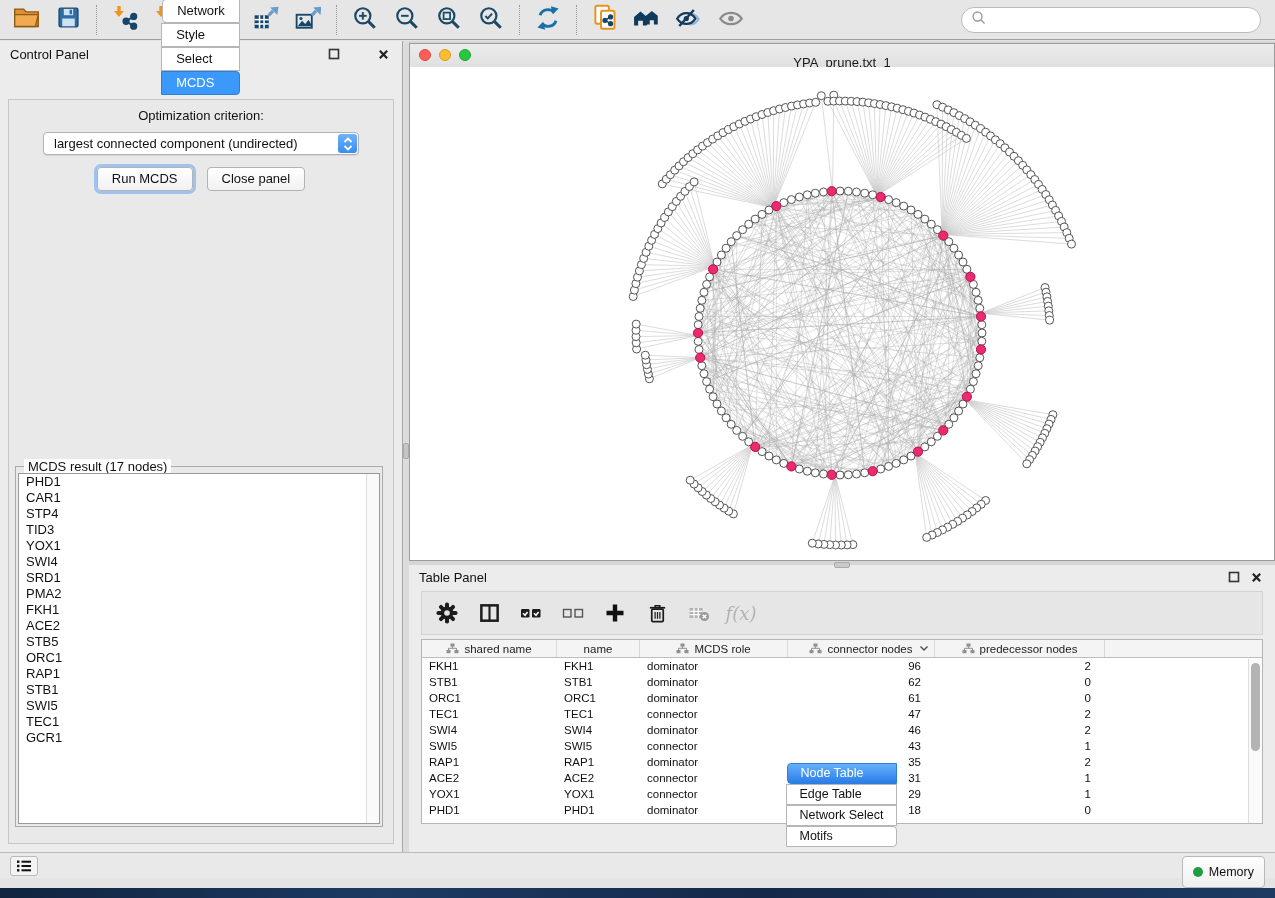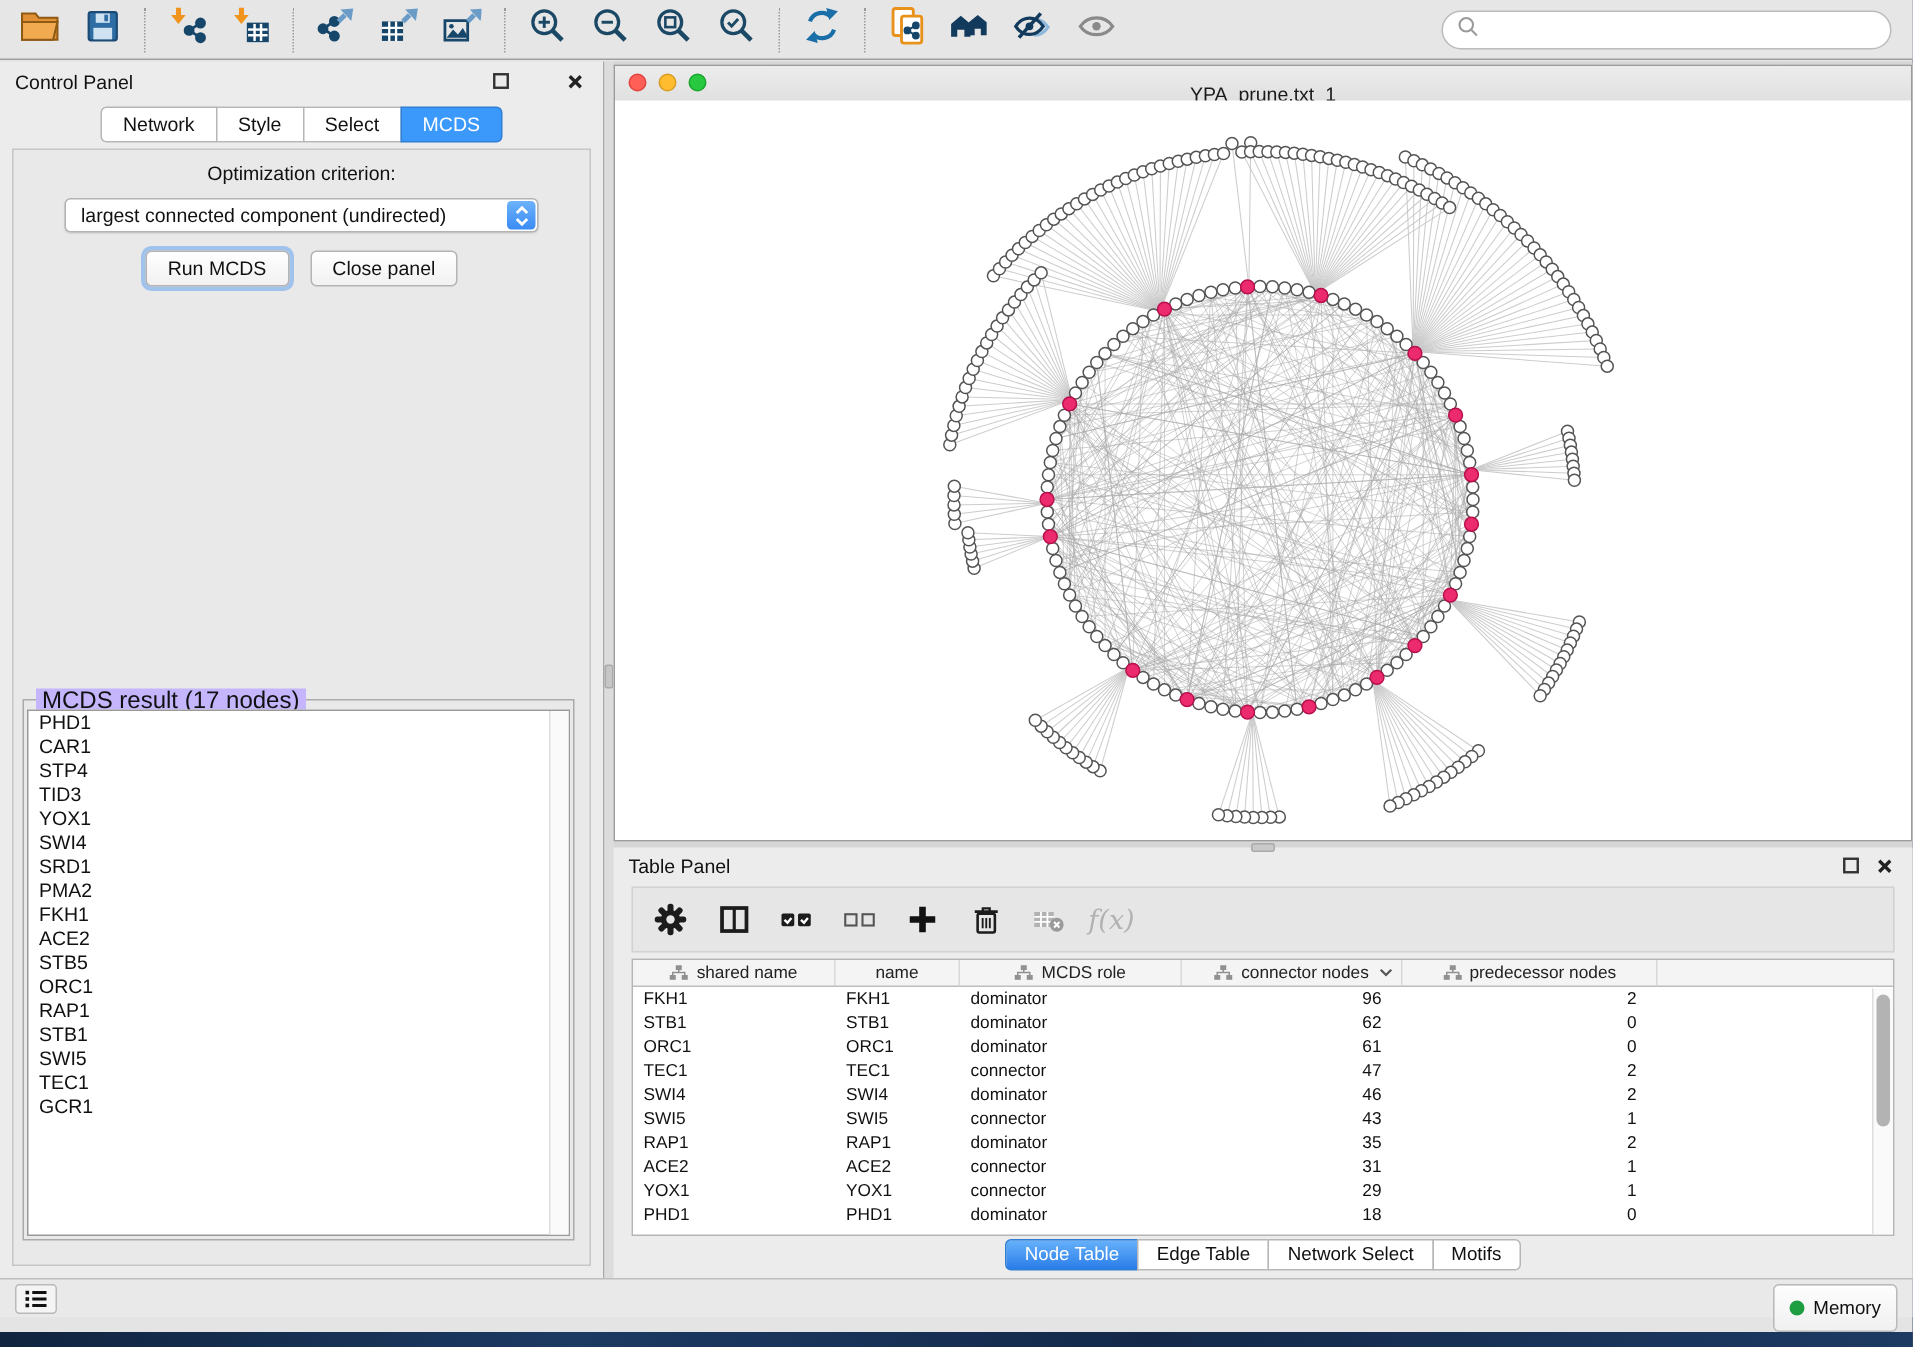--- a/index.html
+++ b/index.html
@@ -20,42 +20,42 @@
   .control-panel { width:403px; background:#ececec; border-right:1px solid #a8a8a8; position:relative; }
   .v-splitter { width:6px; background:#dcdcdc; position:relative; }
   .v-handle { position:absolute; left:0; top:402px; width:6px; height:16px; background:#c6c6c6; border:1px solid #aaa; border-radius:2px; }
   .right-region { flex:1; background:#d6d6d6; position:relative; }
 
   
   .cp-header { height:26px; display:flex; align-items:center; padding:0 10px;gap:27px; }
   .cp-title { font-size:13px; color:#111; flex:1; }
   .panel-ctl { width:18px; height:18px; display:flex; align-items:center; justify-content:center; margin-left:4px; }
   .cp-tabs { height:28px; display:flex; justify-content:center; align-items:flex-end; }
-  .seg { display:flex; }
+  .seg { display:flex;flex-direction:column; }
   .seg .tab { font-size:13px; color:#111; background:#fff; border:1px solid #b6b6b6; margin-left:-1px;
     padding:3px 14px 4px 14px; }
   .seg .tab:first-child { border-radius:4px 0 0 4px; margin-left:0; }
   .seg .tab:last-child { border-radius:0 4px 4px 0; }
   .seg .tab.active { background:#3b99fc; border-color:#2f7fd6; color:#fff; }
   .cp-inner { position:absolute; left:8px; right:8px; top:58px; bottom:8px; background:#e9e9e9;
     border:1px solid #c6c6c6; }
   .opt-label { text-align:center; font-size:13px; color:#111; margin-top:8px; }
   .dropdown { position:relative; margin:9px 34px 0 34px; height:23px; background:#fff;
     border:1px solid #b3b3b3; border-radius:4px; font-size:13px; color:#111;
     display:flex; align-items:center; padding-left:10px; box-shadow:0 1px 1px rgba(0,0,0,.08); }
   .dd-stepper { position:absolute; right:1px; top:1px; bottom:1px; width:19px; border-radius:3px;
     background:linear-gradient(#6db3fb,#3a8bf5); display:flex; align-items:center; justify-content:center; }
   .btn-row { display:flex; justify-content:center; gap:14px; margin-top:12px; }
   .mac-btn { font-size:13px; color:#111; background:linear-gradient(#fff,#f1f1f1); border:1px solid #b3b3b3;
     border-radius:4px; padding:3px 14px 4px 14px; }
   .mac-btn.focused { box-shadow:0 0 0 3px rgba(110,170,240,.6); }
   .mcds-fieldset { position:absolute; left:6px; right:10px; top:366px; bottom:16px;
     border:1px solid #ababab; }
-  .mcds-legend { position:absolute; top:-8px; left:8px; background:#c4b5fd; padding:0 4px;
-    font-size:16px; color:#111; white-space:nowrap; }
+  .mcds-legend { position:absolute; top:-8px; left:8px; background:#ffffff; padding:0 4px;
+    font-size:13px; color:#111; white-space:nowrap; }
   .mcds-list { position:absolute; inset:6px 2px 2px 2px; background:#fff; border:1px solid #999;
     overflow:hidden; }
   .mcds-item { font-size:13px; color:#111; line-height:16px; padding-left:7px; }
   .mcds-scroll { position:absolute; right:0; top:0; bottom:0; width:13px; background:#fafafa; border-left:1px solid #ddd; }
 
   
   .net-window { position:absolute; left:0; top:2px; right:0; height:518px; background:#fff;
     border:1px solid #9b9b9b; }
   .net-titlebar { height:38px; background:linear-gradient(#ececec,#d9d9d9); border-bottom:1px solid #b3b3b3;
     position:relative; display:flex; align-items:center; justify-content:center; }

